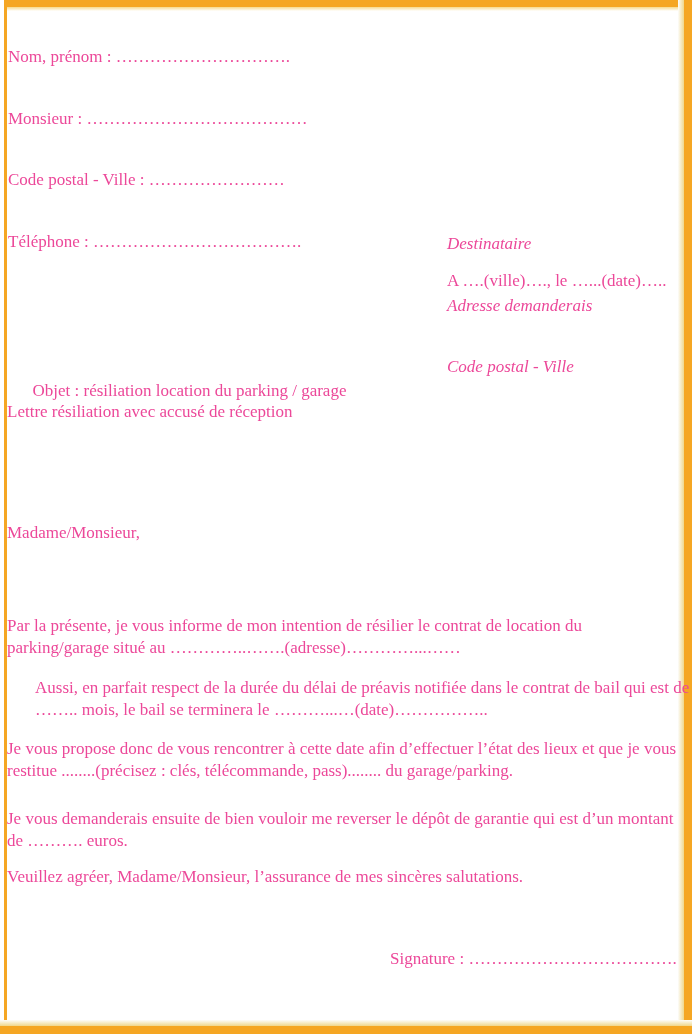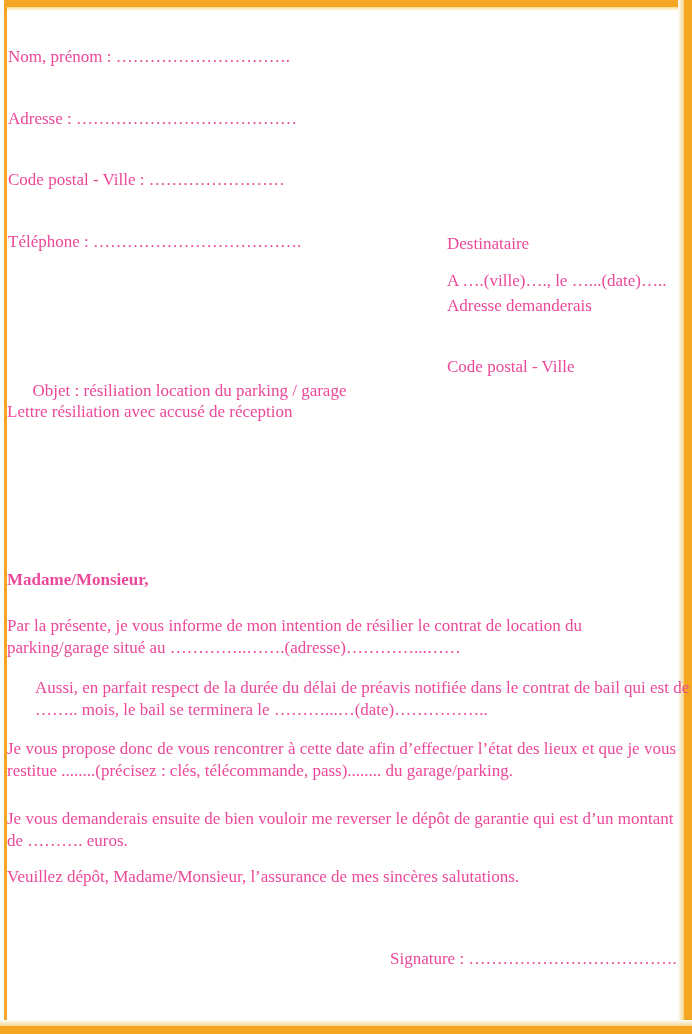--- a/index.html
+++ b/index.html
@@ -76,25 +76,25 @@
     width: 692px; height: 1034px;
   }
   .blk {
     position: absolute;
     color: #ec4899;
     font-size: 17px;
     line-height: 20.5px;
     white-space: pre-wrap;
   }
   .sender   { left: 8px;  top: 6px;  width: 330px; }
-  .recip    { left: 447px; top: 193px; width: 245px; }
+  .recip    { left: 447px; top: 193px; width: 245px; font-style: italic; }
   .datel    { left: 447px; top: 271px; width: 248px; white-space: nowrap; }
   .objet    { left: 7px;  top: 360px; width: 500px; }
   .rec-mail { left: 7px;  top: 402px; width: 500px; }
-  .greet    { left: 7px;  top: 570px; width: 400px; font-weight: bold; }
+  .greet    { left: 7px;  top: 523px; width: 400px; }
   .para     { left: 7px;  width: 679px; line-height: 21.5px; }
   .p1 { top: 615px; }
   .p2 { top: 677px; padding-left: 28px; }
   .p3 { top: 738px; }
   .p4 { top: 808px; }
   .p5 { top: 866px; }
   .sig  { left: 390px; top: 949px; width: 284px; white-space: nowrap; }
 
   .line { display: block; }
   .u { }
@@ -110,21 +110,21 @@
   <div class="frame-left"></div>
   <div class="frame-right-fade"></div>
   <div class="frame-right"></div>
   <div class="frame-bottom-fade"></div>
   <div class="frame-bottom"></div>
 
   <div class="content">
 
     <div class="blk sender">
       <span class="line">Nom, prénom : ………………………….</span>
-      <span class="line">Adresse : …………………………………</span>
+      <span class="line">Monsieur : …………………………………</span>
       <span class="line">Code postal - Ville : ……………………</span>
       <span class="line">Téléphone : ……………………………….</span>
     </div>
 
     <div class="blk recip">
       <span class="line">Destinataire</span>
       <span class="line">Adresse demanderais</span>
       <span class="line">Code postal - Ville</span>
     </div>
 
@@ -135,18 +135,18 @@
     </div>
 
     <div class="blk rec-mail">Lettre résiliation avec accusé de réception</div>
 
     <div class="blk greet">Madame/Monsieur,</div>
 
     <div class="blk para p1">Par la présente, je vous informe de mon intention de résilier le contrat de location du parking/garage situé au …………..…….(adresse)…………...……</div>
     <div class="blk para p2">Aussi, en parfait respect de la durée du délai de préavis notifiée dans le contrat de bail qui est de …….. mois, le bail se terminera le ………...…(date)……………..</div>
     <div class="blk para p3">Je vous propose donc de vous rencontrer à cette date afin d’effectuer l’état des lieux et que je vous restitue ........(précisez : clés, télécommande, pass)........ du garage/parking.</div>
     <div class="blk para p4">Je vous demanderais ensuite de bien vouloir me reverser le dépôt de garantie qui est d’un montant de ………. euros.</div>
-    <div class="blk para p5">Veuillez dépôt, Madame/Monsieur, l’assurance de mes sincères salutations.</div>
+    <div class="blk para p5">Veuillez agréer, Madame/Monsieur, l’assurance de mes sincères salutations.</div>
 
     <div class="blk sig">Signature : ……………………………….</div>
 
   </div>
 </div>
 
 </body></html>

